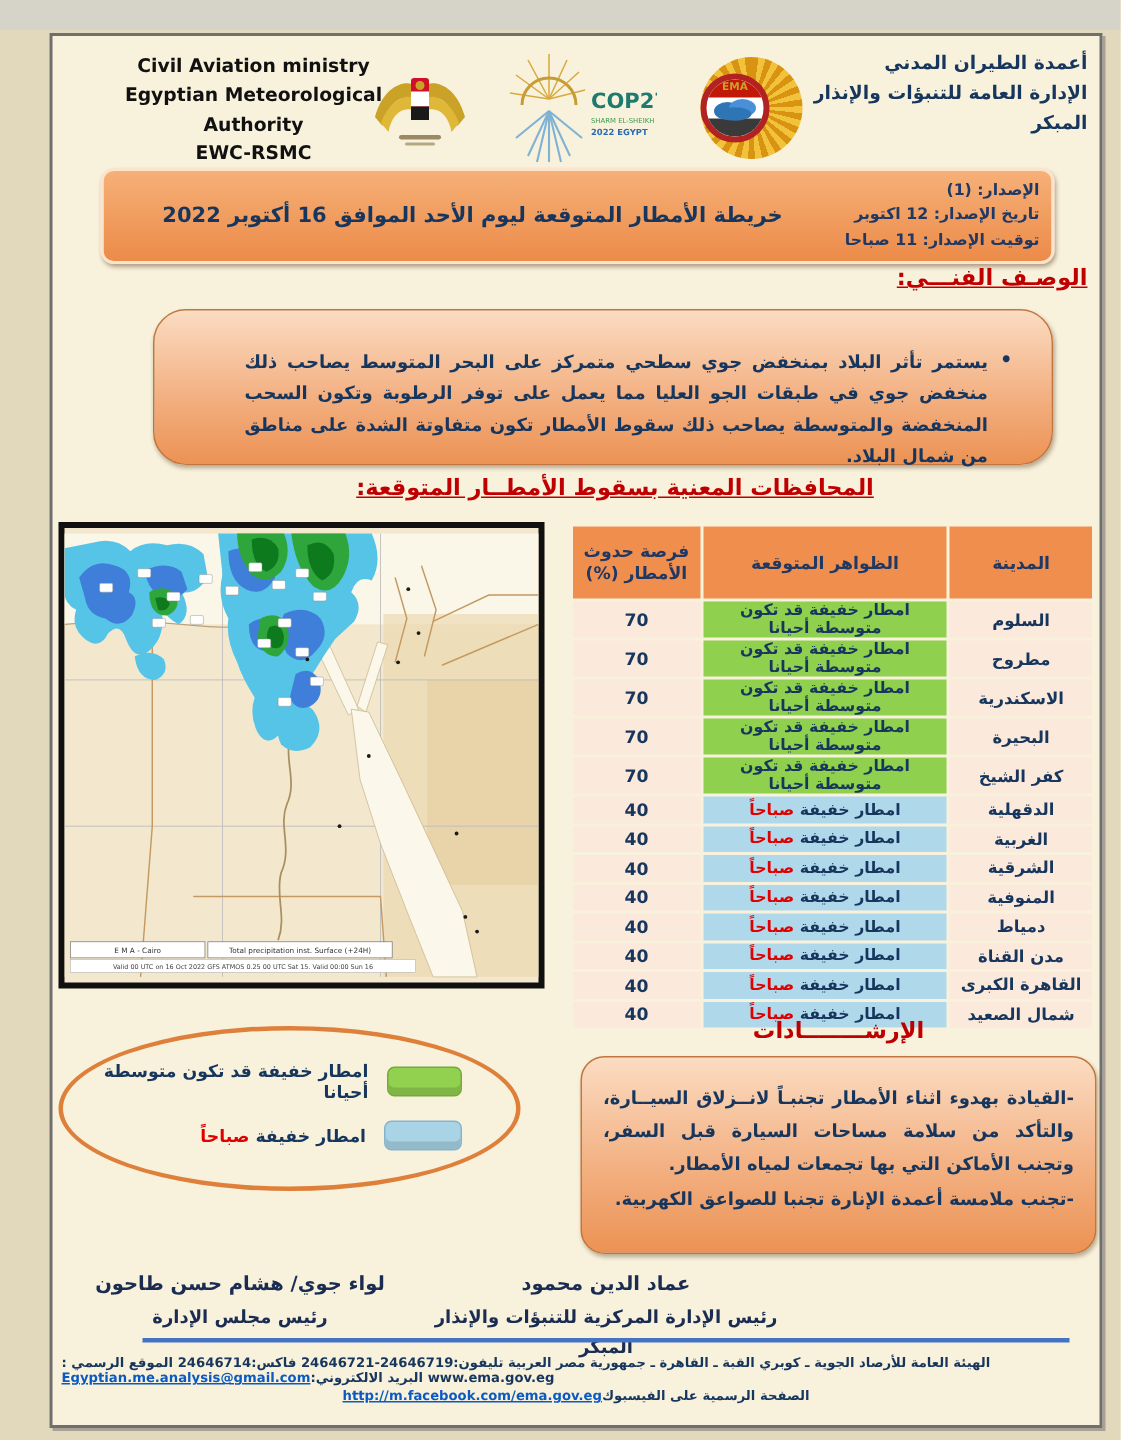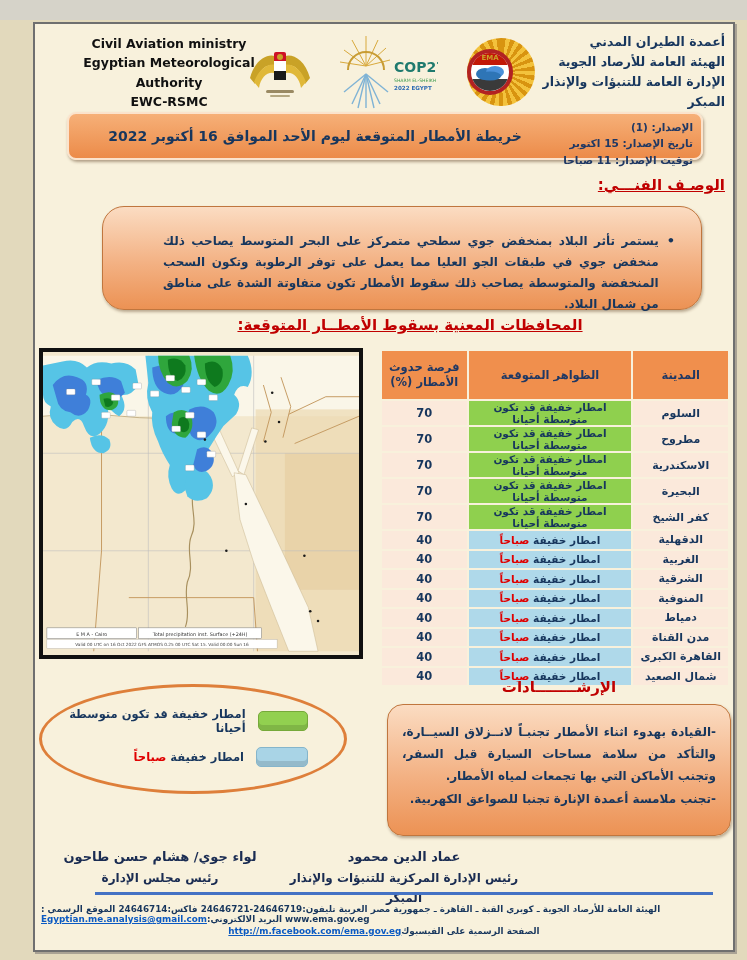--- a/index.html
+++ b/index.html
@@ -24,21 +24,21 @@
   
   .logo-ema { left:432px; top:14px; width:68px; height:68px; border-radius:50%;
     background:repeating-conic-gradient(#D89410 0 8deg, #F3C23C 8deg 16deg); 
     display:flex; align-items:center; justify-content:flex-start; }
   .ema-inner { width:46px; height:46px; border-radius:50%; background:#fff; border:4px solid #B22222;
     position:relative; overflow:hidden; display:flex; align-items:center; justify-content:center; }
   .ema-inner .band { position:absolute; left:0; width:100%; height:12px; }
   .ema-label { position:absolute; top:1px; width:100%; text-align:center; font-size:7px; font-weight:bold; color:#C9A227; z-index:3; }
 
   
-  .titlebox { position:absolute; left:32px; top:88px; width:636px; height:48px;
+  .titlebox { position:absolute; left:32px; top:88px; width:636px; height:64px;
     background:linear-gradient(180deg,#F6B078,#EC8B49); border:2px solid #FBE3CC;
     border-radius:9px; box-shadow:1px 2px 3px rgba(90,60,30,.45); }
   .issue { position:absolute; right:8px; top:5px; text-align:right; direction:rtl;
     font-size:10.5px; font-weight:bold; color:#1F3864; line-height:1.55; }
   .maintitle { position:absolute; left:0; right:140px; top:0; bottom:0; display:flex;
     align-items:center; justify-content:center; direction:rtl;
     font-size:14px; font-weight:bold; color:#17365D; }
 
   .red-heading { color:#C00000; font-weight:bold; text-decoration:underline; font-size:15px; direction:rtl;text-align:center; }
   .h-tech { position:absolute; right:8px; top:152px; }
@@ -154,28 +154,27 @@
       <svg width="34" height="18" viewBox="0 0 34 18" style="z-index:2">
         <ellipse cx="12" cy="11" rx="9" ry="6" fill="#2E75B6"></ellipse>
         <ellipse cx="22" cy="9" rx="9" ry="6" fill="#4A90D9"></ellipse>
         <ellipse cx="17" cy="13" rx="11" ry="4.5" fill="#2E75B6"></ellipse>
       </svg>
     </div>
   </div>
 
   <div class="hdr-ar">
     <div>أعمدة الطيران المدني</div>
-    <div>الهيئة العامة للأرصاد الجوية</div>
     <div>الإدارة العامة للتنبؤات والإنذار المبكر</div>
   </div>
 
   <div class="titlebox">
     <div class="issue">
       <div>الإصدار: (1)</div>
-      <div>تاريخ الإصدار: 15 اكتوبر</div>
+      <div>تاريخ الإصدار: 12 اكتوبر</div>
       <div>توقيت الإصدار: 11 صباحا</div>
     </div>
     <div class="maintitle">خريطة الأمطار المتوقعة ليوم الأحد  الموافق 16 أكتوبر 2022</div>
   </div>
 
   <div class="red-heading h-tech">الوصـف الفنـــي:</div>
   <div class="orange-box descbox">
     <div class="descrow">
       <span class="bullet">•</span>
       <span>يستمر تأثر البلاد بمنخفض جوي سطحي متمركز على البحر المتوسط  يصاحب ذلك منخفض جوي في طبقات الجو العليا مما يعمل على توفر الرطوبة  وتكون السحب المنخفضة والمتوسطة يصاحب ذلك سقوط الأمطار  تكون متفاوتة الشدة على مناطق من شمال البلاد.</span>

